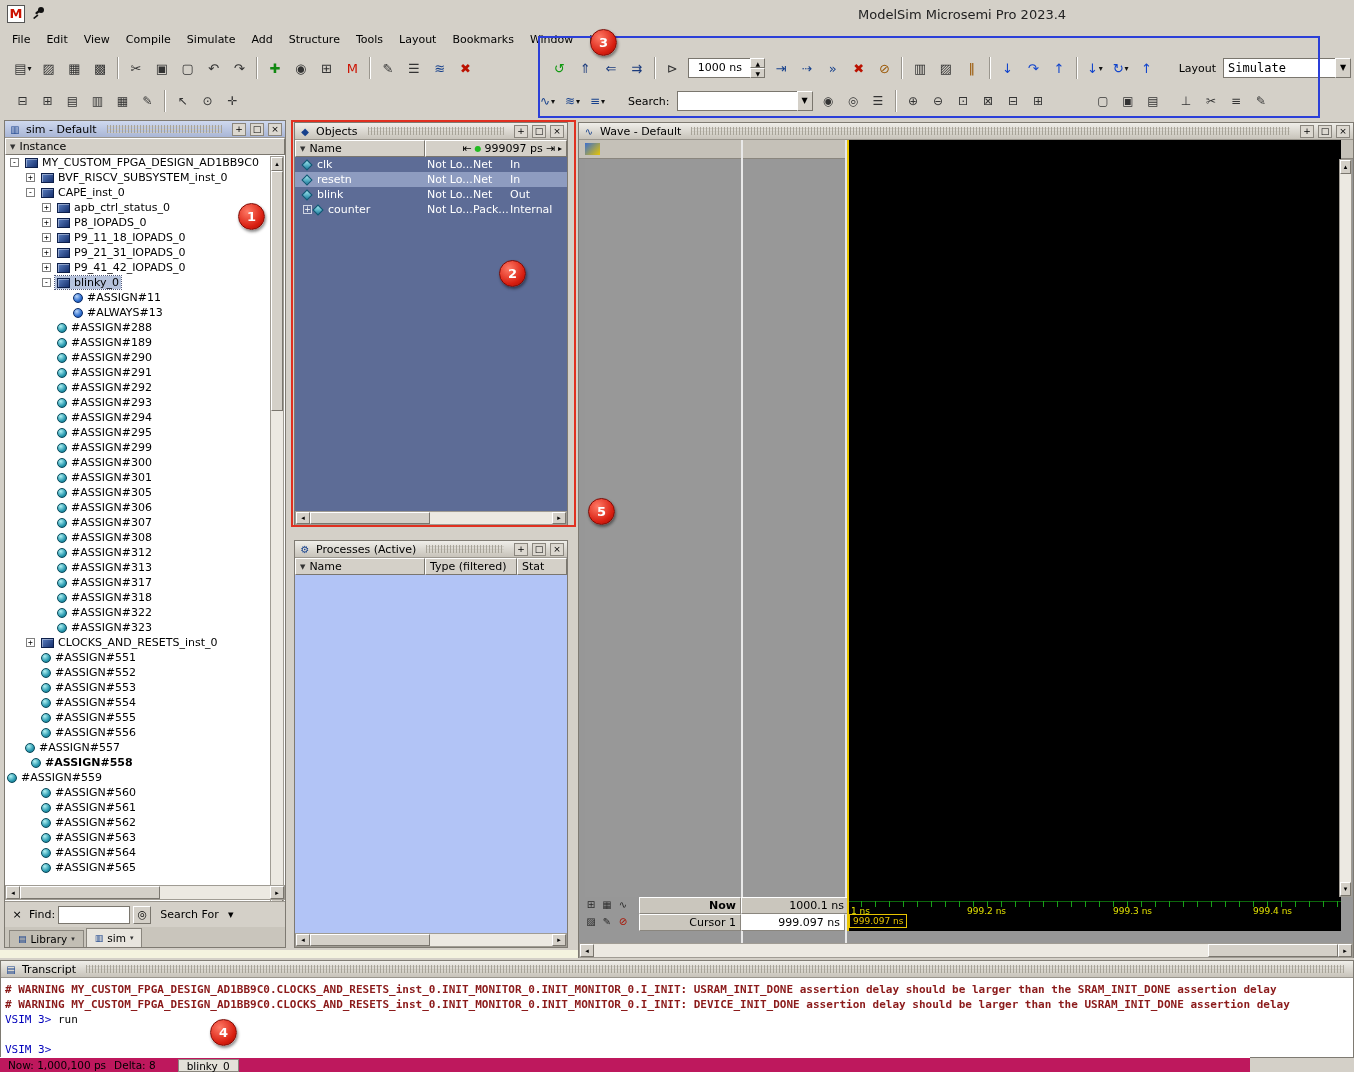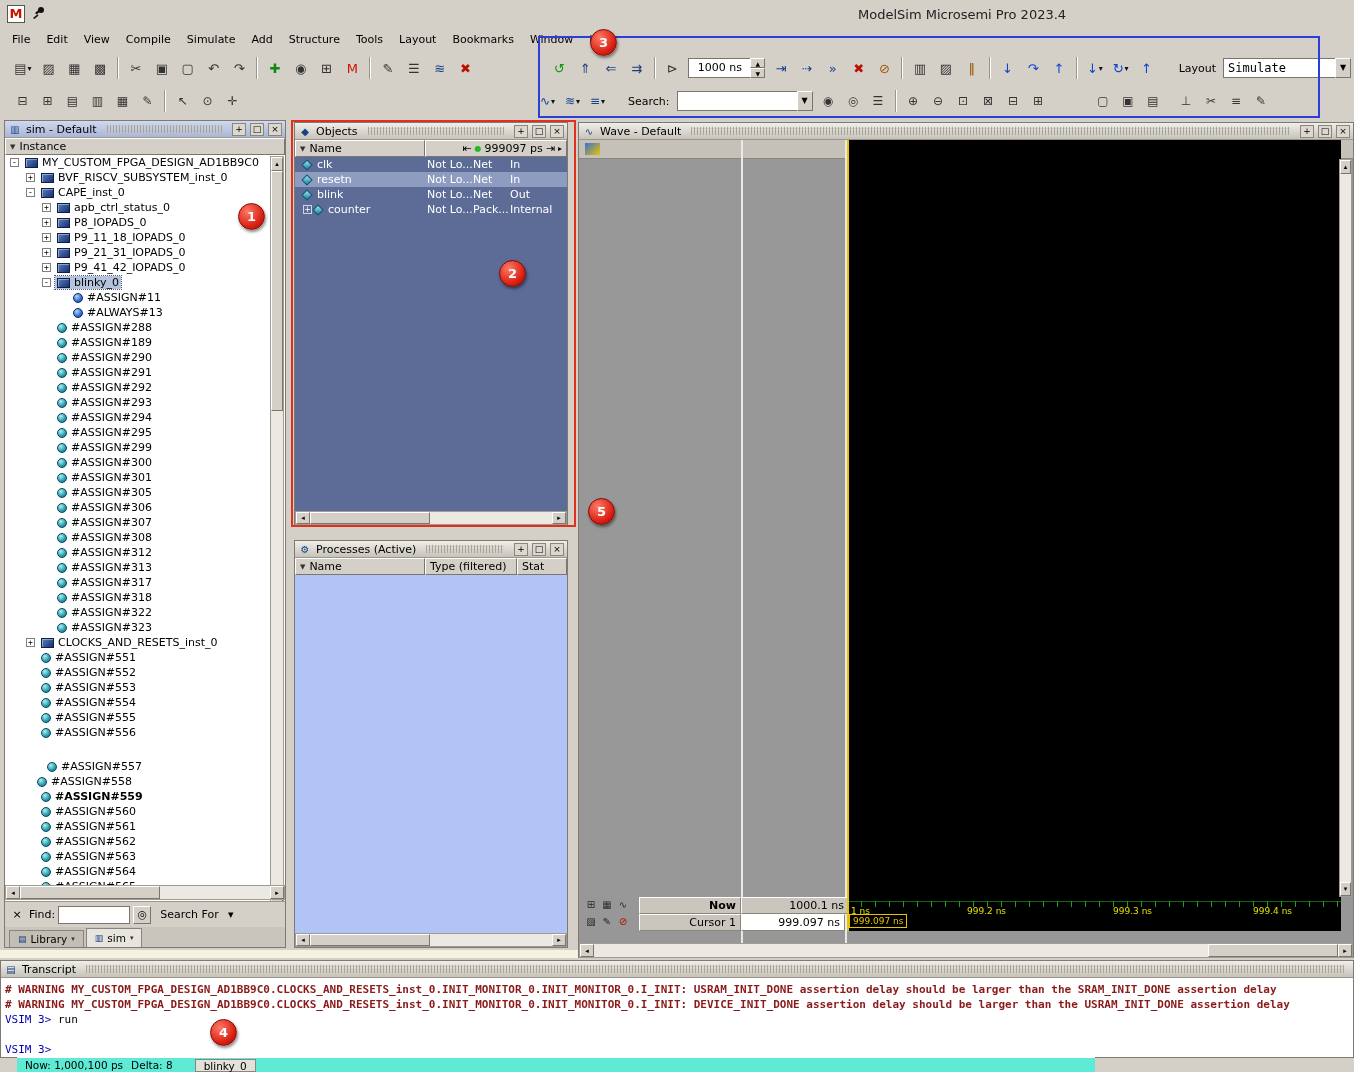--- a/index.html
+++ b/index.html
@@ -128,21 +128,21 @@
 
   
   #transcript-body { position:absolute; left:0; top:17px; width:1352px; height:79px; background:#fff;
       overflow:hidden; font-family:"DejaVu Sans Mono",monospace; font-size:11px; padding:5px 0 0 4px; }
   .tline { height:15px; white-space:pre; }
   .warn { color:#8b1a1a; font-weight:bold; }
   .prompt { color:#0000bb; }
   .cmd { color:#000; }
 
   
-  #statusbar { position:absolute; left:17px; top:1057px; width:1078px; height:15px; background:#5eead4;
+  #statusbar { position:absolute; left:0; top:1057px; width:1250px; height:15px; background:#be185d;
                border-top:1px solid #fff; display:flex; align-items:center; font-size:10.5px; }
   #statusbar .cell { margin-left:8px; }
   #context-cell { margin-left:22px; padding:0 8px; height:13px; line-height:12px;
       border:1px solid #8a867e; background:#e4e1d9; }
 
   
   #find-bar { position:absolute; left:0; top:780px; width:280px; height:26px; background:#d4d0c8;
               border-top:1px solid #9a968e; display:flex; align-items:center; gap:3px; padding:0 3px; }
   #find-input { width:72px; height:18px; font-size:11px; border:1px solid #7a766e; padding:0 2px;
                 font-family:"DejaVu Sans",sans-serif; }
@@ -685,33 +685,33 @@
             <span class="icon-process"></span>
             <span>#ASSIGN#555</span>
           </span>
         </div>
         <div class="trow" style="padding-left: 34px;">
           <span class="sel-wrap">
             <span class="icon-process"></span>
             <span>#ASSIGN#556</span>
           </span>
         </div>
-        <div class="trow" style="padding-left: 40px; margin-top: 19px;">
+        <div class="trow" style="padding-left: 18px;">
           <span class="sel-wrap">
             <span class="icon-process"></span>
             <span>#ASSIGN#557</span>
           </span>
         </div>
-        <div class="trow" style="padding-left: 30px;">
+        <div class="trow" style="padding-left: 24px; font-weight: bold;">
           <span class="sel-wrap">
             <span class="icon-process"></span>
             <span>#ASSIGN#558</span>
           </span>
         </div>
-        <div class="trow" style="padding-left: 34px; font-weight: bold;">
+        <div class="trow" style="">
           <span class="sel-wrap">
             <span class="icon-process"></span>
             <span>#ASSIGN#559</span>
           </span>
         </div>
         <div class="trow" style="padding-left: 34px;">
           <span class="sel-wrap">
             <span class="icon-process"></span>
             <span>#ASSIGN#560</span>
           </span>

